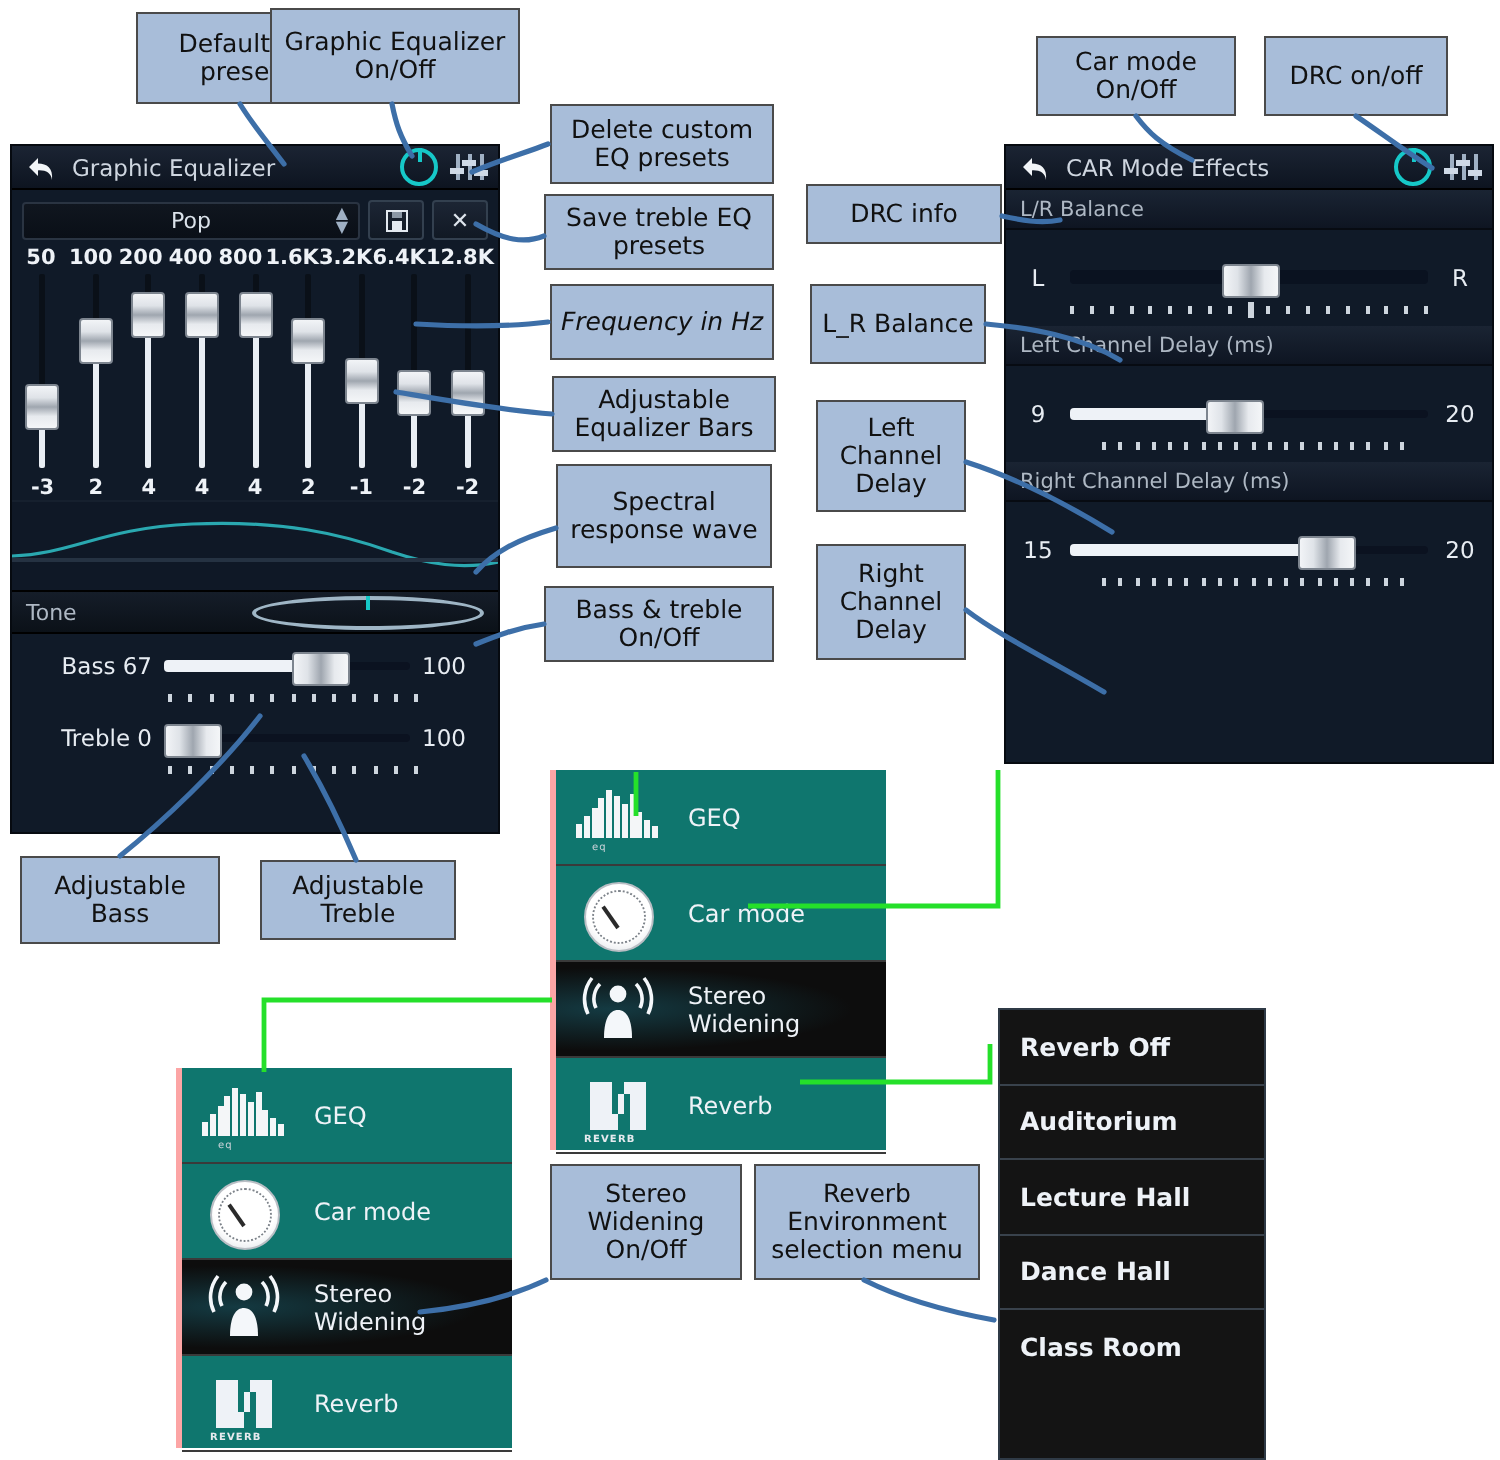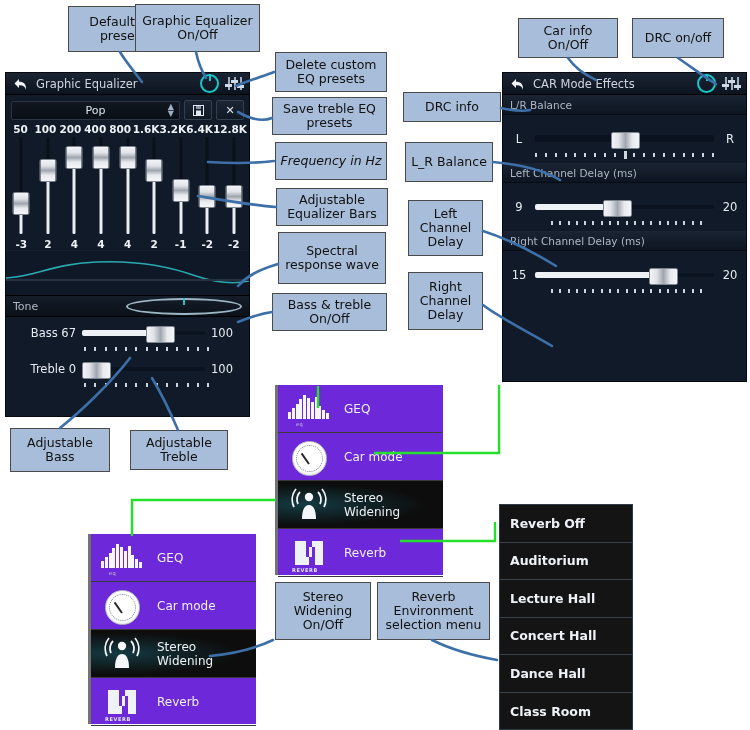--- a/index.html
+++ b/index.html
@@ -84,21 +84,21 @@
   .ibtn em{display:block;width:5px;height:13px;background:#18d2d2;position:relative;border-radius:1px;}
   .ibtn em:before{content:"";position:absolute;left:0;top:-5px;width:5px;height:3px;background:#18d2d2;}
   .chk{margin-left:auto;width:30px;height:24px;background:#0d1420;border:1px solid #2b3646;
     display:flex;align-items:center;justify-content:center;}
   .sechdr{height:20px;background:linear-gradient(#1a2433,#0e1522);display:flex;align-items:center;
     padding:0 7px;box-sizing:border-box;color:#aeb8c4;font-size:10.5px;border-bottom:1px solid #070b12;}
   .lrrow{padding:14px 8px 2px 8px;display:flex;align-items:center;gap:8px;}
   .lrlab{color:#e7ecf2;font-size:11.5px;width:16px;text-align:center;}
 
   
-  .menu{position:absolute;background:#6d28d9;border-left:3px solid #737373;box-sizing:border-box;}
+  .menu{position:absolute;background:#0f766e;border-left:3px solid #fca5a5;box-sizing:border-box;}
   .mitem{height:48px;display:flex;align-items:center;padding:0 8px;box-sizing:border-box;
     border-bottom:1px solid #3a3a3a;position:relative;}
   .mitem .mlabel{color:#eef2f7;font-size:12px;margin-left:12px;}
   .micon{width:46px;height:38px;position:relative;flex:0 0 46px;}
   .geqbars{position:absolute;left:2px;bottom:9px;width:42px;height:24px;}
   .geqbars i{position:absolute;bottom:0;width:3px;background:#f4f6f8;display:block;}
   .geqcap{position:absolute;bottom:1px;left:10px;font-size:5px;color:#cfd5dc;letter-spacing:.5px;}
   .gauge{position:absolute;left:6px;top:3px;width:33px;height:33px;border-radius:50%;
     background:radial-gradient(circle at 50% 40%,#ffffff 60%,#d7dbe0 100%);border:1px solid #b9bec4;}
   .gauge:after{content:"";position:absolute;left:15px;top:9px;width:2px;height:13px;background:#2a2a2a;
@@ -503,35 +503,34 @@
         <span class="rvcap">REVERB</span>
       </span>
       <span class="mlabel">Reverb</span>
     </div>
   </div>
 
 <div class="rvlist" id="rvList" style="left:499px;top:504px;width:134px;height:226px;">
     <div class="rvrow">Reverb Off</div>
     <div class="rvrow">Auditorium</div>
     <div class="rvrow">Lecture Hall</div>
-    <div class="rvrow">Concert Hall</div>
     <div class="rvrow">Dance Hall</div>
     <div class="rvrow">Class Room</div>
   </div>
 
 <div id="calloutLayer">
     <div class="callout" style="left: 68px; top: 6px; width: 110px; height: 46px;">Default EQ presets</div>
     <div class="callout" style="left: 135px; top: 4px; width: 125px; height: 48px;">Graphic Equalizer On/Off</div>
     <div class="callout" style="left: 275px; top: 52px; width: 112px; height: 40px;">Delete custom EQ presets</div>
     <div class="callout" style="left: 272px; top: 97px; width: 115px; height: 38px;">Save treble EQ presets</div>
     <div class="callout" style="left: 275px; top: 142px; width: 112px; height: 38px; font-style: italic;">Frequency in Hz</div>
     <div class="callout" style="left: 276px; top: 188px; width: 112px; height: 38px;">Adjustable Equalizer Bars</div>
     <div class="callout" style="left: 278px; top: 232px; width: 108px; height: 52px;">Spectral response wave</div>
     <div class="callout" style="left: 272px; top: 293px; width: 115px; height: 38px;">Bass &amp; treble On/Off</div>
-    <div class="callout" style="left: 518px; top: 18px; width: 100px; height: 40px;">Car info On/Off</div>
+    <div class="callout" style="left: 518px; top: 18px; width: 100px; height: 40px;">Car mode On/Off</div>
     <div class="callout" style="left: 632px; top: 18px; width: 92px; height: 40px;">DRC on/off</div>
     <div class="callout" style="left: 403px; top: 92px; width: 98px; height: 30px;">DRC info</div>
     <div class="callout" style="left: 405px; top: 142px; width: 88px; height: 40px;">L_R Balance</div>
     <div class="callout" style="left: 408px; top: 200px; width: 75px; height: 56px;">Left Channel Delay</div>
     <div class="callout" style="left: 408px; top: 272px; width: 75px; height: 58px;">Right Channel Delay</div>
     <div class="callout" style="left: 10px; top: 428px; width: 100px; height: 44px;">Adjustable Bass</div>
     <div class="callout" style="left: 130px; top: 430px; width: 98px; height: 40px;">Adjustable Treble</div>
     <div class="callout" style="left: 275px; top: 582px; width: 96px; height: 58px;">Stereo Widening On/Off</div>
     <div class="callout" style="left: 377px; top: 582px; width: 113px; height: 58px;">Reverb Environment selection menu</div>
   </div>

